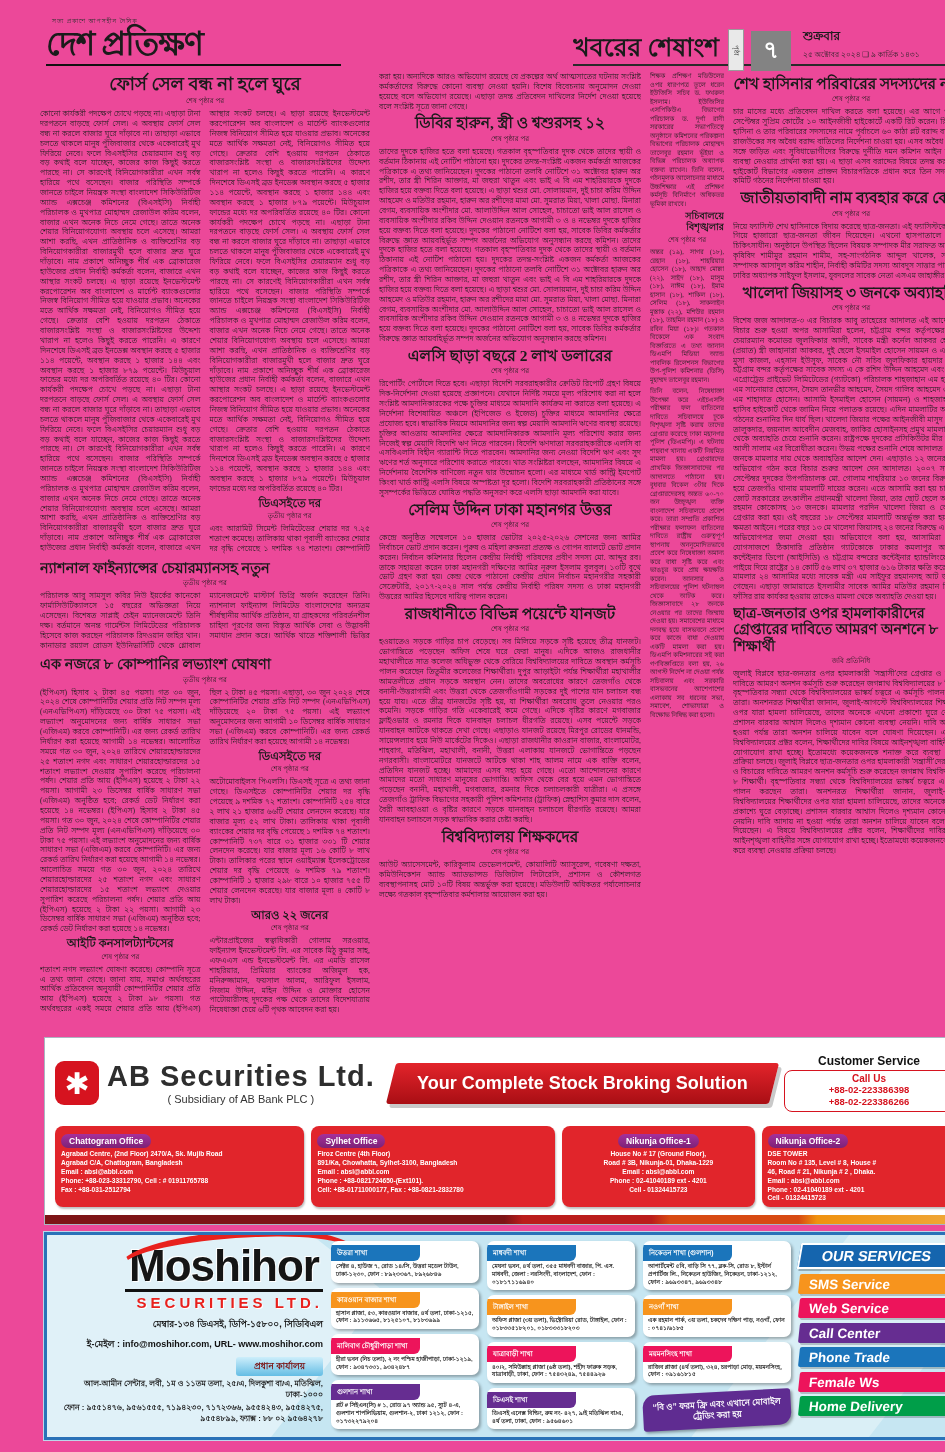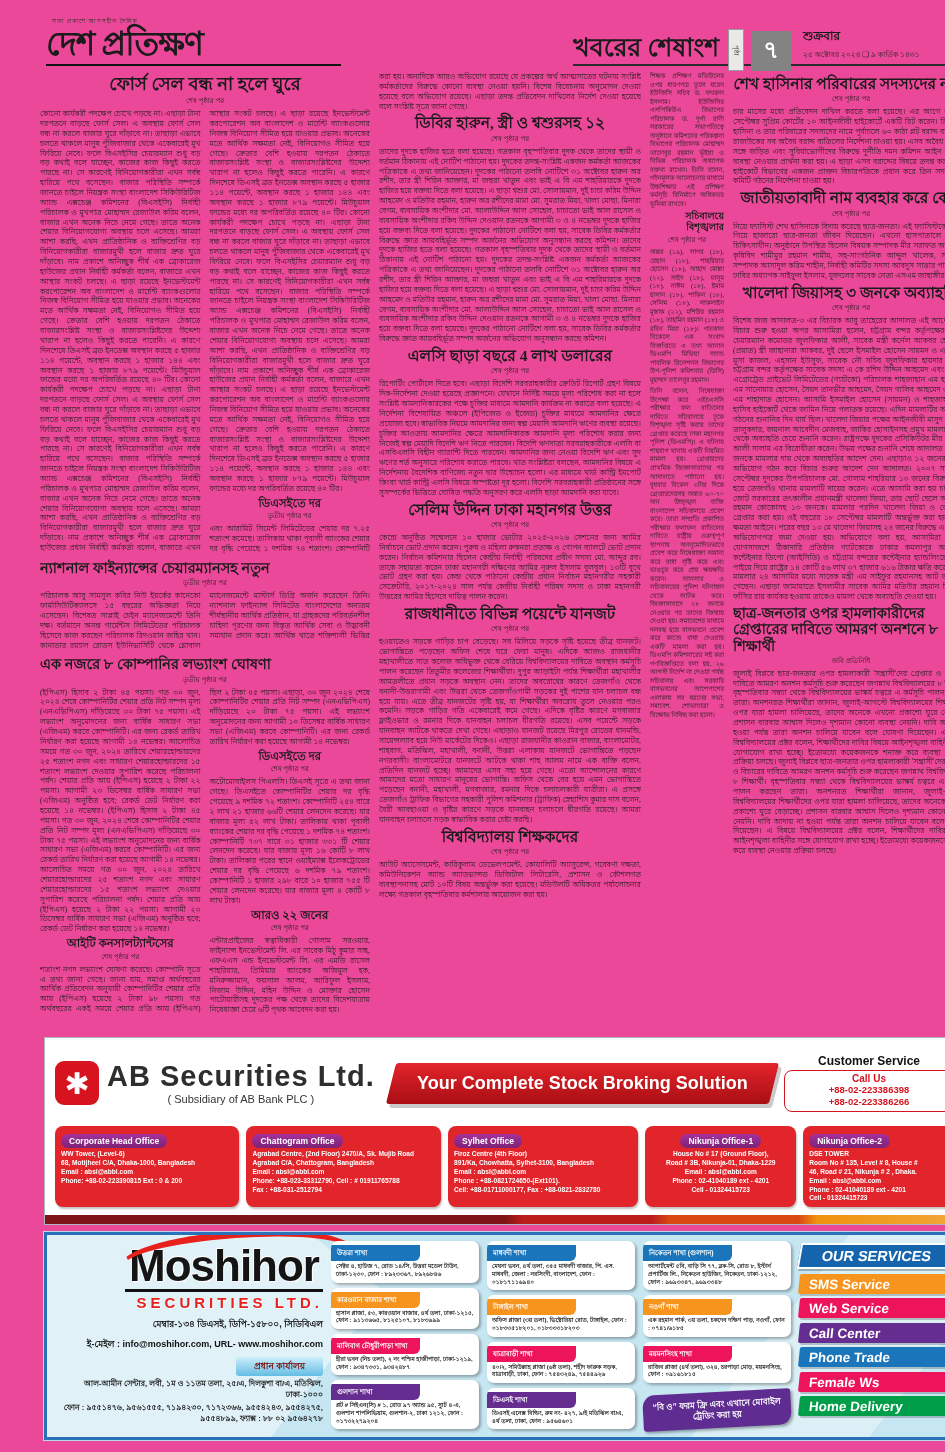--- a/index.html
+++ b/index.html
@@ -149,21 +149,21 @@
         <div class="slug">শেষ পৃষ্ঠার পর</div>
         <p class="body">এন্টারপ্রাইজের স্বত্বাধিকারী গোলাম সরওয়ার, ফাইন্যান্স ইনভেস্টমেন্ট লি. এর সাবেক মিঠু কুমার সাহ, এফএএস এন্ড ইনভেস্টমেন্ট লি. এর এমডি রাসেল শাহরিয়ার, প্রিমিয়ার ব্যাংকের অজিমুল হক, মনিরুজ্জামান, ফয়সাল আলম, আরিফুল ইসলাম, নিজাম উদ্দিন, মহিন উদ্দিন ও মোক্তার হোসেন পাটোয়ারীসহ দুদকের পক্ষ থেকে তাদের বিদেশযাত্রায় নিষেধাজ্ঞা চেয়ে ৬টি পৃথক আবেদন করা হয়।</p>
       </div>
     </section>
 
     <section class="track t-mid">
       <p class="body">করা হয়। অন্যদিকে আরও অভিযোগ রয়েছে যে প্রকল্পের অর্থ আত্মসাতের ঘটনায় সংশ্লিষ্ট কর্মকর্তাদের বিরুদ্ধে কোনো ব্যবস্থা নেওয়া হয়নি। বিশেষ বিবেচনায় অনুমোদন দেওয়া হয়েছে বলে অভিযোগ রয়েছে। এছাড়া তদন্ত প্রতিবেদন দাখিলের নির্দেশ দেওয়া হয়েছে বলে সংশ্লিষ্ট সূত্রে জানা গেছে।</p>
       <h2 class="h-md">ডিবির হারুন, স্ত্রী ও শ্বশুরসহ ১২</h2>
       <div class="slug">শেষ পৃষ্ঠার পর</div>
       <p class="body">তাদের দুদকে হাজির হতে বলা হয়েছে। গতকাল বৃহস্পতিবার দুদক থেকে তাদের স্থায়ী ও বর্তমান ঠিকানায় এই নোটিশ পাঠানো হয়। দুদকের তদন্ত-সংশ্লিষ্ট একজন কর্মকর্তা আজকের পত্রিকাকে এ তথ্য জানিয়েছেন। দুদকের পাঠানো তলবি নোটিশে ৩১ অক্টোবর হারুন অর রশীদ, তার স্ত্রী শিরিন আক্তার, মা জহুরা খাতুন এবং ভাই এ বি এম শাহরিয়ারকে দুদকে হাজির হয়ে বক্তব্য দিতে বলা হয়েছে। এ ছাড়া শ্বশুর মো. সোলায়মান, দুই চাচা করিম উদ্দিন আহমেদ ও মতিউর রহমান, হারুন অর রশীদের মামা মো. সুমরাত মিয়া, খালা মোছা. মিনারা বেগম, ব্যবসায়িক অংশীদার মো. আলাউদ্দিন আল সোহেল, চাচাতো ভাই আল রাসেল ও ব্যবসায়িক অংশীদার রকিব উদ্দিন দেওয়ান রতনকে আগামী ৩ ও ৪ নভেম্বর দুদকে হাজির হয়ে বক্তব্য দিতে বলা হয়েছে। দুদকের পাঠানো নোটিশে বলা হয়, সাবেক ডিবির কর্মকর্তার বিরুদ্ধে জ্ঞাত আয়বহির্ভূত সম্পদ অর্জনের অভিযোগ অনুসন্ধান করছে কমিশন। তাদের দুদকে হাজির হতে বলা হয়েছে। গতকাল বৃহস্পতিবার দুদক থেকে তাদের স্থায়ী ও বর্তমান ঠিকানায় এই নোটিশ পাঠানো হয়। দুদকের তদন্ত-সংশ্লিষ্ট একজন কর্মকর্তা আজকের পত্রিকাকে এ তথ্য জানিয়েছেন। দুদকের পাঠানো তলবি নোটিশে ৩১ অক্টোবর হারুন অর রশীদ, তার স্ত্রী শিরিন আক্তার, মা জহুরা খাতুন এবং ভাই এ বি এম শাহরিয়ারকে দুদকে হাজির হয়ে বক্তব্য দিতে বলা হয়েছে। এ ছাড়া শ্বশুর মো. সোলায়মান, দুই চাচা করিম উদ্দিন আহমেদ ও মতিউর রহমান, হারুন অর রশীদের মামা মো. সুমরাত মিয়া, খালা মোছা. মিনারা বেগম, ব্যবসায়িক অংশীদার মো. আলাউদ্দিন আল সোহেল, চাচাতো ভাই আল রাসেল ও ব্যবসায়িক অংশীদার রকিব উদ্দিন দেওয়ান রতনকে আগামী ৩ ও ৪ নভেম্বর দুদকে হাজির হয়ে বক্তব্য দিতে বলা হয়েছে। দুদকের পাঠানো নোটিশে বলা হয়, সাবেক ডিবির কর্মকর্তার বিরুদ্ধে জ্ঞাত আয়বহির্ভূত সম্পদ অর্জনের অভিযোগ অনুসন্ধান করছে কমিশন।</p>
-      <h2 class="h-md">এলসি ছাড়া বছরে 4 লাখ ডলারের</h2>
+      <h2 class="h-md">এলসি ছাড়া বছরে 2 লাখ ডলারের</h2>
       <div class="slug">শেষ পৃষ্ঠার পর</div>
       <p class="body">রিপোর্টিং পোর্টালে দিতে হবে। এছাড়া বিদেশি সরবরাহকারীর ক্রেডিট রিপোর্ট গ্রহণ বিষয়ে দিক-নির্দেশনা দেওয়া হয়েছে প্রজ্ঞাপনে। যেখানে নির্দিষ্ট সময়ে মূল্য পরিশোধ করা না হলে সংশ্লিষ্ট আমদানিকারকের পক্ষে চুক্তির মাধ্যমে আমদানি কার্যক্রম না করাতে বলা হয়েছে। এ নির্দেশনা বিশেষায়িত অঞ্চলে (ইপিজেড ও ইজেড) চুক্তির মাধ্যমে আমদানির ক্ষেত্রে প্রযোজ্য হবে। স্বাভাবিক নিয়মে আমদানির জন্য স্বল্প মেয়াদি আমদানি ঋণের ব্যবস্থা রয়েছে। চুক্তির আওতায় আমদানির ক্ষেত্রে আমদানিকারক আমদানি মূল্য পরিশোধ করার জন্য নিজেই স্বল্প মেয়াদি বিদেশি ঋণ নিতে পারবেন। বিদেশি ঋণদাতা সরবরাহকারীকে এলসি বা এসবিএলসি বিহীন গ্যারান্টি দিতে পারবেন। আমদানির জন্য নেওয়া বিদেশি ঋণ এবং সুদ ঋণের শর্ত অনুসারে পরিশোধ করাতে পারবে। খাত সংশ্লিষ্টরা বলছেন, আমদানির বিষয়ে এ নির্দেশনায় বৈদেশিক বাণিজ্যে নতুন দ্বার উন্মোচন হলো। এর মাধ্যমে খার্ড কান্ট্রি ইমপোর্ট কিংবা খার্ড কান্ট্রি এলসি বিষয়ে অস্পষ্টতা দূর হলো। বিদেশি সরবরাহকারী প্রতিষ্ঠানের সঙ্গে সুসম্পর্কের ভিত্তিতে ঘোষিত পদ্ধতি অনুসরণ করে এলসি ছাড়া আমদানি করা যাবে।</p>
       <h2 class="h-md">সেলিম উদ্দিন ঢাকা মহানগর উত্তর</h2>
       <div class="slug">শেষ পৃষ্ঠার পর</div>
       <p class="body">কেন্দ্রে অনুষ্ঠিত সম্মেলনে ১০ হাজার ভোটার ২০২৫-২০২৬ সেশনের জন্য আমির নির্বাচনে ভোট প্রদান করেন। পুরুষ ও মহিলা রুকনরা প্রত্যক্ষ ও গোপন ব্যালটে ভোট প্রদান করেন। নির্বাচন কমিশনার ছিলেন কেন্দ্রীয় নির্বাহী পরিষদের প্রবীণ সদস্য মো. আব্দুর রব। তাকে সহায়তা করেন ঢাকা মহানগরী দক্ষিণের আমির নূরুল ইসলাম বুলবুল। ১৩টি বুথে ভোট গ্রহণ করা হয়। কেন্দ্র থেকে পাঠানো কেন্দ্রীয় প্রধান নির্বাচন মহানগরীর সহকারী সেক্রেটারি, ২০১৭-২০২৪ সাল পর্যন্ত কেন্দ্রীয় নির্বাহী পরিষদ সদস্য ও ঢাকা মহানগরী উত্তরের আমির হিসেবে দায়িত্ব পালন করেন।</p>
       <h2 class="h-md">রাজধানীতে বিভিন্ন পয়েন্টে যানজট</h2>
       <div class="slug">শেষ পৃষ্ঠার পর</div>
       <p class="body">হওয়াতেও সড়কে গাড়ির চাপ বেড়েছে। সব মিলিয়ে সড়কে সৃষ্টি হয়েছে তীব্র যানজট। ভোগান্তিতে পড়েছেন অফিস শেষে ঘরে ফেরা মানুষ। এদিকে আজও রাজধানীর মহাখালীতে সাত কলেজ অধিভুক্ত থেকে বেরিয়ে বিশ্ববিদ্যালয়ের দাবিতে অবস্থান কর্মসূচি পালন করেছেন তিতুমীর কলেজের শিক্ষার্থীরা। দুপুর আড়াইটা পর্যন্ত শিক্ষার্থীরা মহাখালীর আমতলীতে প্রধান সড়কে অবস্থান নেন। তাদের অবরোধের কারণে তেজগাঁও থেকে বনানী-উত্তরাগামী এবং উত্তরা থেকে তেজগাঁওগামী সড়কের দুই পাশের যান চলাচল বন্ধ হয়ে যায়। এতে তীব্র যানজটের সৃষ্টি হয়, যা শিক্ষার্থীরা অবরোধ তুলে নেওয়ার পরও কমেনি। সড়কে গাড়ির গতি একেবারেই কমে গেছে। এদিকে বৃষ্টির কারণে মগবাজার ফ্লাইওভার ও রমনার দিকে যানবাহন চলাচল ধীরগতি রয়েছে। এসব পয়েন্টে সড়কে যানবাহন আটকে থাকতে দেখা গেছে। এছাড়াও যানজট রয়েছে মিরপুর রোডের ধানমন্ডি, সায়েন্সল্যাব হয়ে নিউ মার্কেটের দিকেও। এছাড়া রাজধানীর কাওরান বাজার, বাংলামোটর, শাহবাগ, মতিঝিল, মহাখালী, বনানী, উত্তরা এলাকায় যানজটে ভোগান্তিতে পড়ছেন নগরবাসী। বাংলামোটরে যানজটে আটকে থাকা শাহ আলম নামে এক ব্যক্তি বলেন, প্রতিদিন যানজট হচ্ছে। আমাদের এসব সহ্য হয়ে গেছে। এতো আন্দোলনের কারণে আমাদের মতো সাধারণ মানুষের ভোগান্তি। অফিস থেকে বের হয়ে এমন ভোগান্তিতে পড়েছেন বনানী, মহাখালী, মগবাজার, রমনার দিকে চলাচলকারী যাত্রীরা। এ প্রসঙ্গে তেজগাঁও ট্রাফিক বিভাগের সহকারী পুলিশ কমিশনার (ট্রাফিক) স্নেহাশিস কুমার দাস বলেন, বৈরী আবহাওয়া ও বৃষ্টির কারণে সড়কে যানবাহন চলাচলে ধীরগতি রয়েছে। আমরা যানবাহন চলাচলে সড়ক স্বাভাবিক করার চেষ্টা করছি।</p>
       <h2 class="h-md">বিশ্ববিদ্যালয় শিক্ষকদের</h2>
       <div class="slug">শেষ পৃষ্ঠার পর</div>
@@ -211,27 +211,20 @@
       <div class="ab-cs">
         <div class="cs-title">Customer Service</div>
         <div class="cs-box">
           <div class="cs-callus">Call Us</div>
           <div class="cs-phone">+88-02-223386398</div>
           <div class="cs-phone">+88-02-223386266</div>
         </div>
       </div>
     </div>
     <div class="ab-offices">
-      <div class="office w1">
-        <div class="office-h">Corporate Head Office</div>
-        <div class="office-b">WW Tower, (Level-6)
-68, Motijheel C/A, Dhaka-1000, Bangladesh
-Email : absl@abbl.com
-Phone: +88-02-223390815 Ext : 0 &amp; 200</div>
-      </div>
       <div class="office w2">
         <div class="office-h">Chattogram Office</div>
         <div class="office-b">Agrabad Centre, (2nd Floor) 2470/A, Sk. Mujib Road
 Agrabad C/A, Chattogram, Bangladesh
 Email : absl@abbl.com
 Phone: +88-023-33312790, Cell : # 01911765788
 Fax : +88-031-2512794</div>
       </div>
       <div class="office w3">
         <div class="office-h">Sylhet Office</div>

